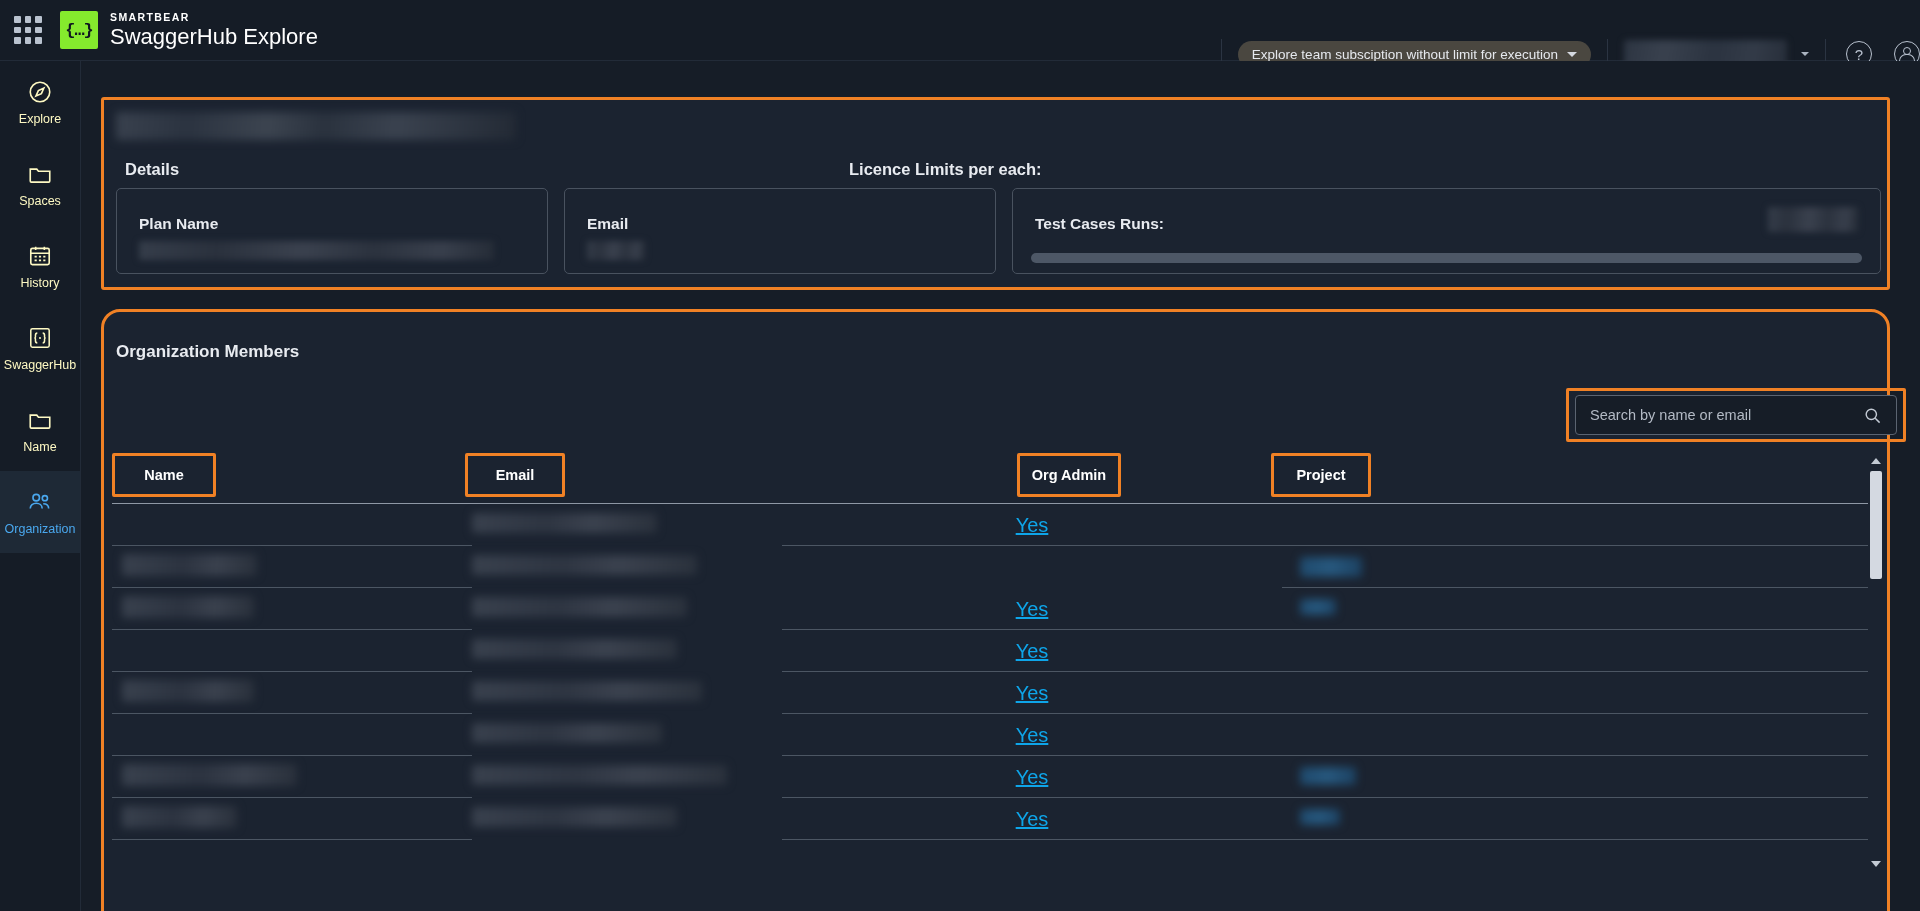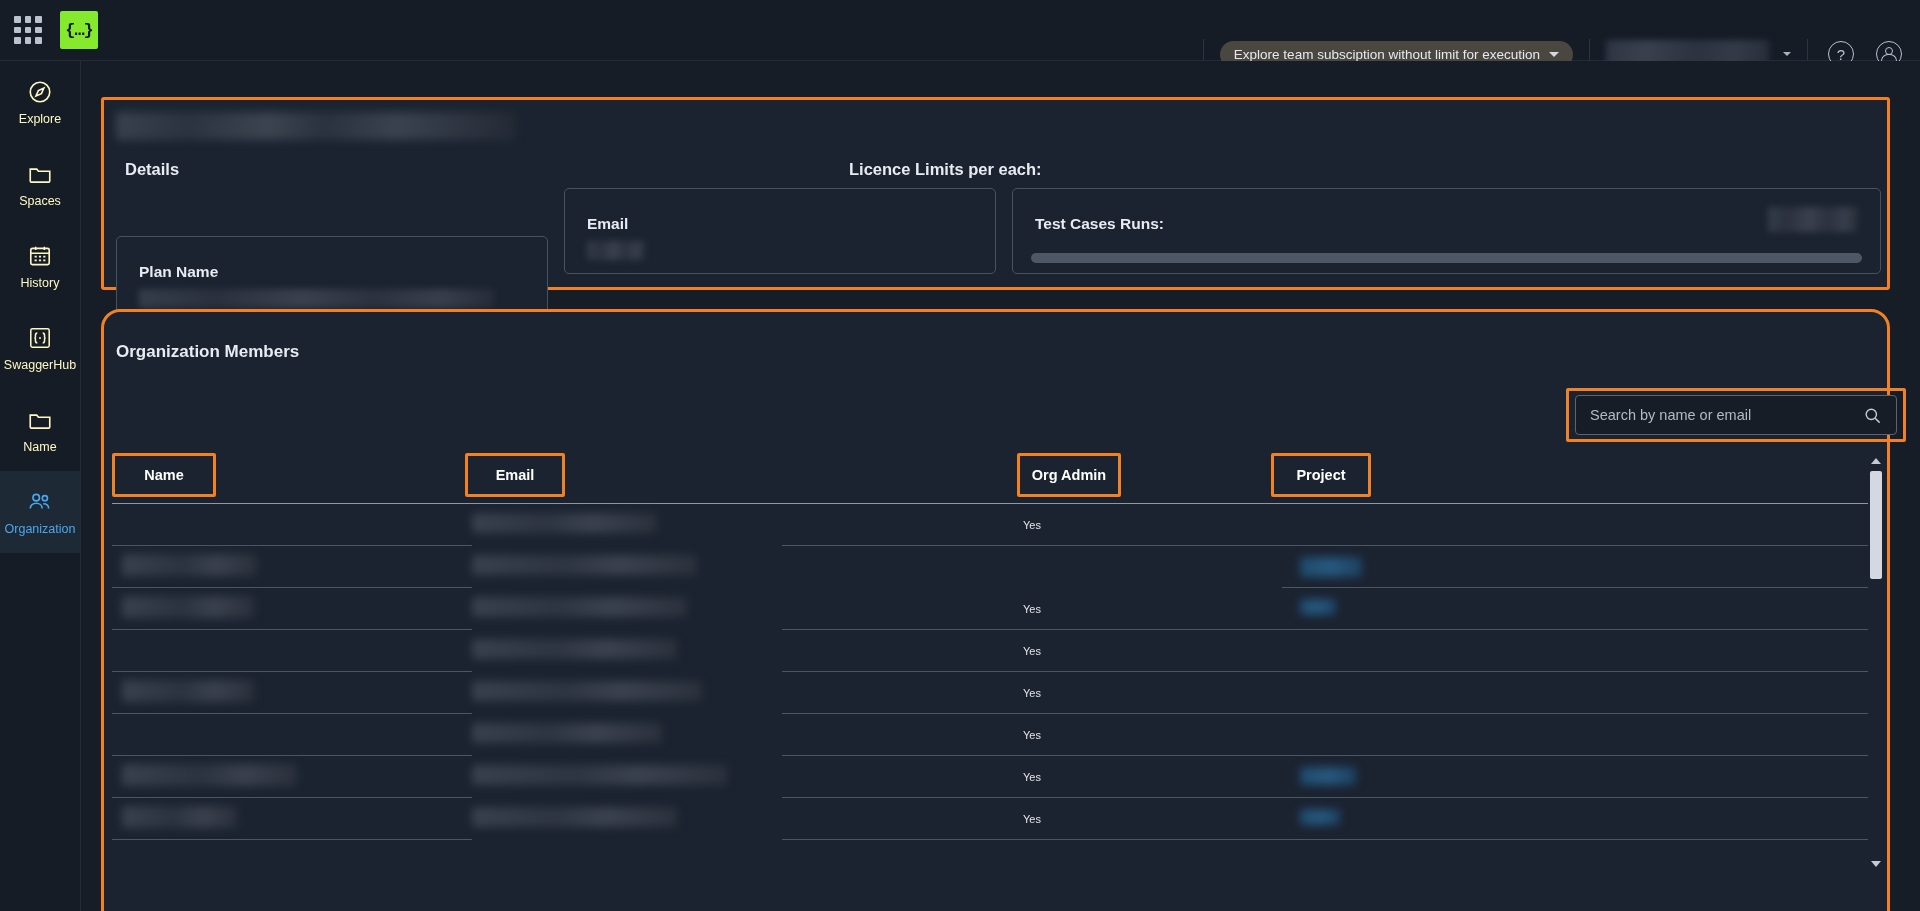--- a/index.html
+++ b/index.html
@@ -41,21 +41,21 @@
   .brand-sup {
     color: #ffffff; font-size: 10.5px; font-weight: 700;
     letter-spacing: 1.4px; display: block; margin-bottom: 2px;
   }
   .brand-name {
     color: #ffffff; font-size: 22px; font-weight: 400; display: block;
   }
 
   .topbar-right {
     margin-left: auto; display: flex; align-items: center;
-    height: 100%; padding-right: 18px; margin-top: 48px;
+    height: 100%;  margin-top: 48px;
   }
   .tb-div { width: 1px; height: 30px; background: #2b3442; margin: 0 16px; }
   .sub-pill {
     background: #4a4740; color: #e6e9ee;
     border-radius: 16px; height: 27px;
     display: flex; align-items: center; gap: 9px;
     padding: 0 14px; font-size: 13.5px; cursor: pointer;
     white-space: nowrap;
   }
   .chev {
@@ -201,21 +201,21 @@
 
   .rows { position: absolute; left: 0; top: 51px; width: 1783px; }
   .trow { position: relative; height: 42px; }
   .cell { position: absolute; top: 0; height: 42px; }
   .cell-line {
     position: absolute; bottom: 0; height: 1px; background: #4c5663;
   }
   .cell-txt {
     position: absolute; top: 0; height: 42px;
     display: flex; align-items: center; justify-content: center;
-    color: #e5e5e5; font-size: 11px;
+    color: #0ea5e9; font-size: 20px; text-decoration: underline;
   }
   .blur-chip {
     position: absolute; border-radius: 3px; filter: blur(4px);
   }
 
   
   .vsb {
     position: absolute; right: 3px; top: 141px;
     width: 16px; height: 419px; background: #1b2330;
   }
@@ -248,20 +248,24 @@
       <span></span>
     <span></span>
       <span></span>
       <span></span>
     <span></span>
       <span></span>
       <span></span>
   </div>
   <div class="brand">
     <div class="brand-mark">{…}</div>
+    <div class="brand-text">
+      <span class="brand-sup">SMARTBEAR</span>
+      <span class="brand-name">SwaggerHub Explore</span>
+    </div>
   </div>
 
   <div class="topbar-right">
     <div class="tb-div"></div>
     <div class="sub-pill">
       <span>Explore team subsciption without limit for execution</span>
       <span class="chev"></span>
     </div>
     <div class="tb-div"></div>
     <div class="sel-wrap">
@@ -341,21 +345,21 @@
 </div>
 
 <div class="main">
 
   <div class="hl-panel" id="panel-details">
     <div class="redact-title"></div>
 
     <div class="sec-label" style="left:12px; top:60px;margin-left:9px;">Details</div>
     <div class="sec-label" style="left:745px; top:60px;">Licence Limits per each:</div>
 
-    <div class="card" style="left:12px; top:88px; width:432px; height:86px;margin-top:48px;">
+    <div class="card" style="left:12px; top:88px; width:432px; height:86px;">
       <div class="card-title">Plan Name</div>
       <div class="redact-val" style="left:22px; top:52px; width:355px; height:19px;"></div>
     </div>
 
     <div class="card" style="left:460px; top:88px; width:432px; height:86px;">
       <div class="card-title">Email</div>
       <div class="redact-val" style="left:22px; top:52px; width:58px; height:19px;"></div>
     </div>
 
     <div class="card" style="left:908px; top:88px; width:869px; height:86px;">

